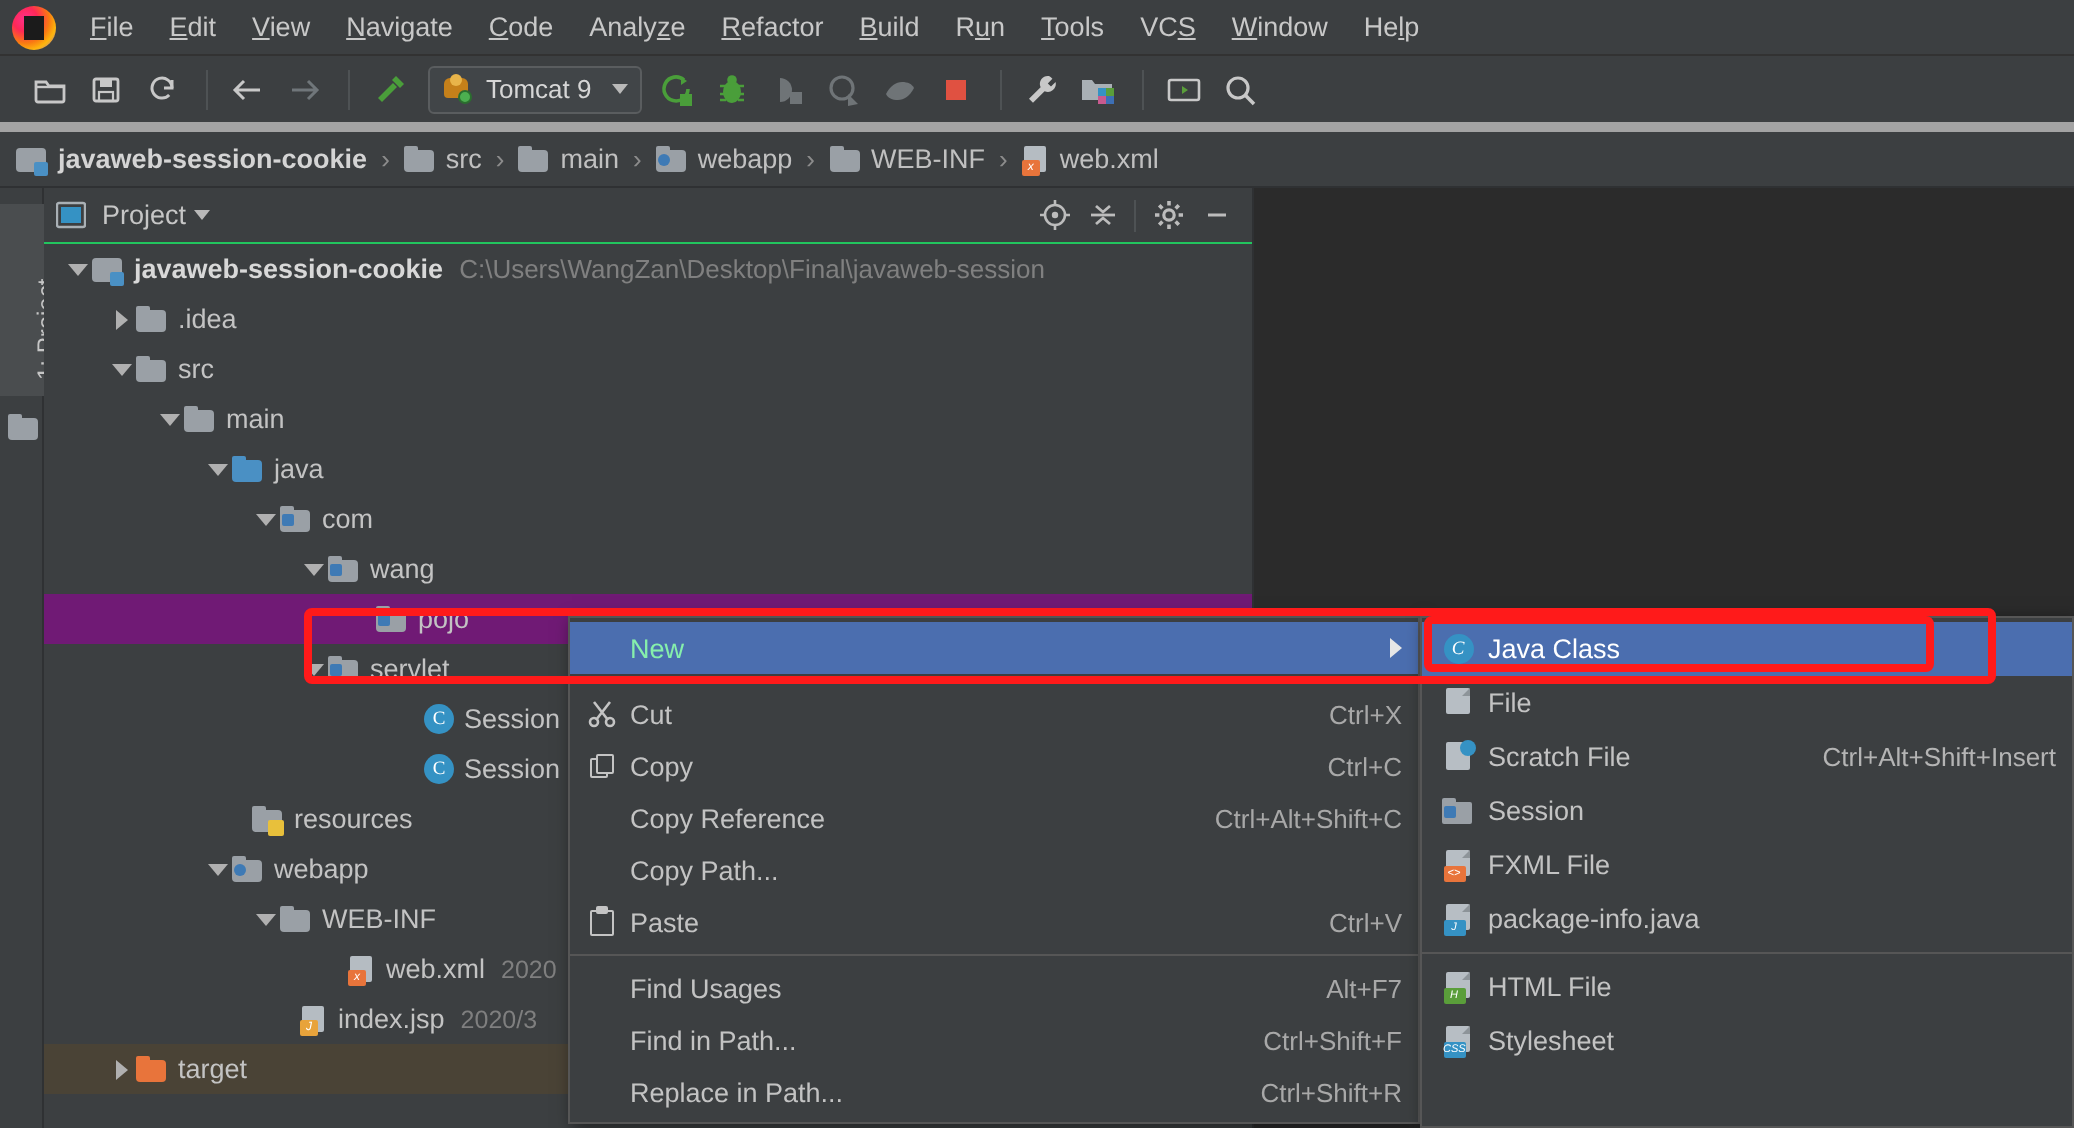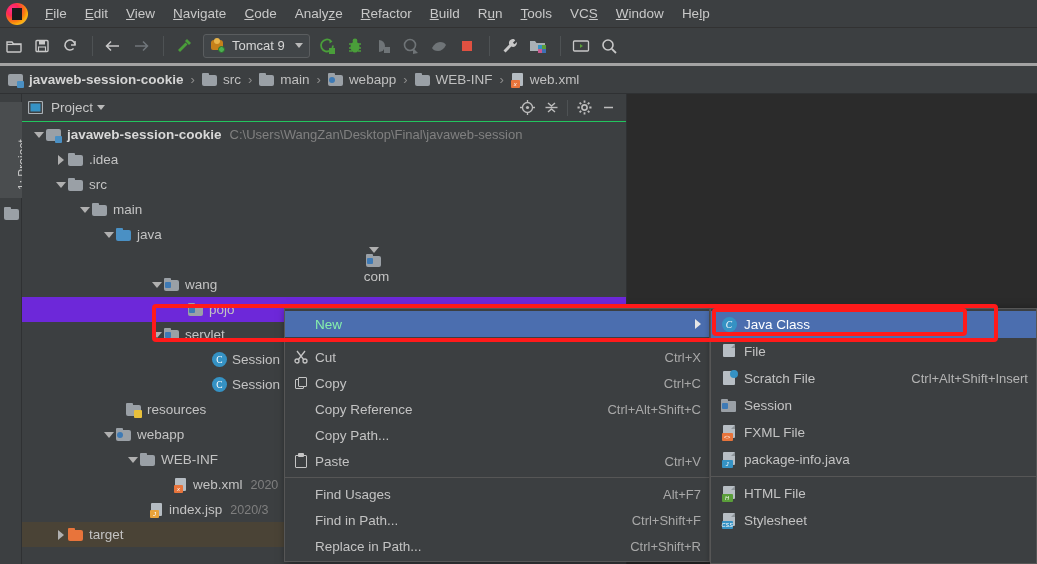--- a/index.html
+++ b/index.html
@@ -38,22 +38,22 @@
   }
   .menubar .mi u { text-decoration: underline; }
   .win-title {
     margin-left: 12px; color: #a9a9a9; font-size: 13.5px; white-space: nowrap; overflow: hidden;
   }
 
   
   .toolbar {
     position: absolute; left: 0; top: 28px; width: 1037px; height: 38px;
     background: #3c3f41;
-    display: flex; align-items: center; padding-left: 1px;
-    border-bottom: 3px solid #a3a3a3;
+    display: flex; align-items: center; padding-left: 12px;
+    border-bottom: 5px solid #a3a3a3;
   }
   .tb-btn {
     width: 26px; height: 26px; margin-right: 2px;
     display: flex; align-items: center; justify-content: center;
     border-radius: 3px; position: relative;
   }
   .tb-sep { width: 1px; height: 20px; background: #4e5254; margin: 0 7px; }
   .run-config {
     display: flex; align-items: center; height: 24px;
     border: 1px solid #5a5d5f; border-radius: 3px; padding: 0 6px; margin: 0 4px;
@@ -115,21 +115,21 @@
     height: 25px; display: flex; align-items: center; white-space: nowrap;
     position: relative; padding-right: 4px;
   }
   .trow .tw { width: 14px; display: flex; align-items: center; justify-content: center; flex: none; }
   .arrow-dn { width:0;height:0;border-left:5px solid transparent;border-right:5px solid transparent;border-top:6px solid #b0b0b0; }
   .arrow-rt { width:0;height:0;border-top:5px solid transparent;border-bottom:5px solid transparent;border-left:6px solid #b0b0b0; }
   .tlabel { margin-left: 5px; font-size: 13.5px; color: #c3c3c3; }
   .tlabel.b { font-weight: bold; color: #d8d8d8; }
   .tpath { margin-left: 8px; font-size: 13px; color: #808080; }
   .tstamp { margin-left: 8px; font-size: 12.5px; color: #7f7f7f; }
-  .trow.selected { background: #6d28d9; text-align: center; }
+  .trow.selected { background: #701a75; text-align: center; }
   .trow.hl-target { background: #4a4336; }
 
   
   .ico { width: 16px; height: 16px; position: relative; flex: none; }
   .fo { position: absolute; left: 0; top: 3px; width: 15px; height: 11px; background: #9aa0a6; border-radius: 1px 2px 2px 2px; }
   .fo::before { content:""; position:absolute; left:0; top:-2px; width:7px; height:3px; background:#9aa0a6; border-radius:1px 1px 0 0; }
   .fo.blue { background: #4a90c4; }
   .fo.blue::before { background: #4a90c4; }
   .fo.orange { background: #e8743b; }
   .fo.orange::before { background: #e8743b; }
@@ -512,21 +512,21 @@
       <div class="trow" style="padding-left:80px;">
         <span class="tw">
             <i class="arrow-dn"></i>
           </span>
         <span class="ico">
             <i class="fo blue"></i>
           </span>
         <span class="tlabel">java</span>
       </div>
 
-      <div class="trow" style="padding-left:104px;flex-direction:column;">
+      <div class="trow" style="padding-left:104px;">
         <span class="tw">
             <i class="arrow-dn"></i>
           </span>
         <span class="ico">
             <i class="fo">
               <i class="badge"></i>
             </i>
           </span>
         <span class="tlabel">com</span>
       </div>

